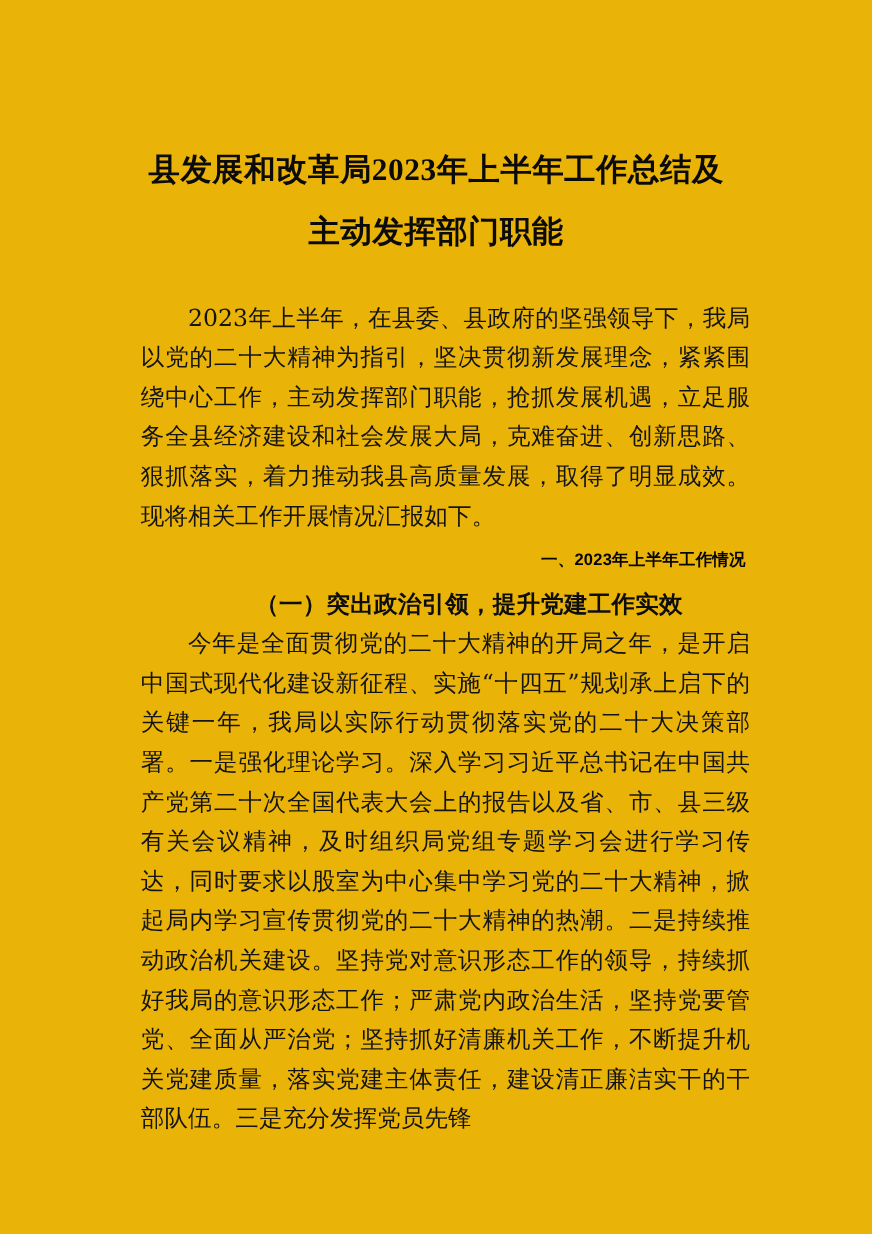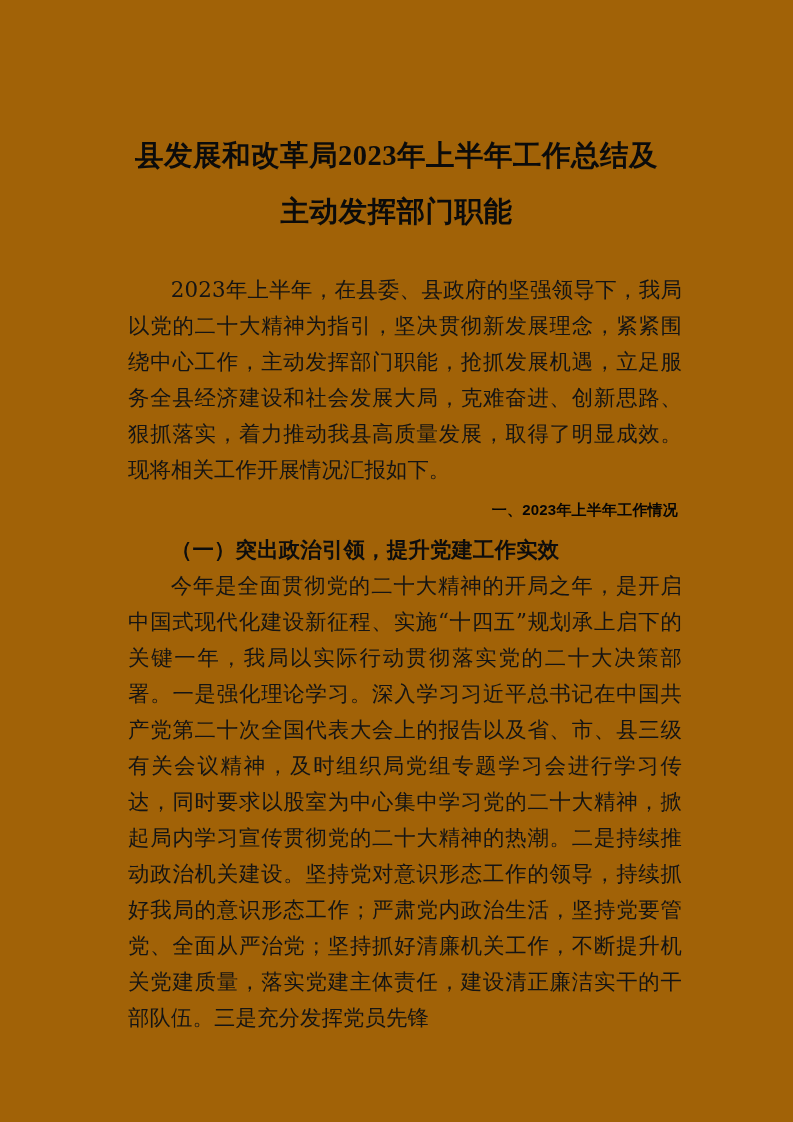--- a/index.html
+++ b/index.html
@@ -4,21 +4,21 @@
 <style>
   html, body {
     margin: 0;
     padding: 0;
     background: #ffffff;
   }
   .page {
     position: relative;
     width: 793px;
     height: 1122px;
-    background: #a16207;
+    background: #eab308;
     overflow: hidden;
     font-family: "Liberation Serif", "DejaVu Serif", serif;
     color: #000000;
   }
 
   
   .doc-title {
     position: absolute;
     left: 110px;
     top: 128px;
@@ -80,21 +80,21 @@
   
   h3.h2-head {
     margin: 0;
     padding: 0;
     font-family: "DejaVu Serif", "Liberation Serif", serif;
     font-weight: bold;
     font-size: 21.4px;
     line-height: 36px;
     letter-spacing: 0.2px;
     text-indent: 2em;
-    text-align: left;
+    text-align: center;
     color: #0d0d0d;
   }
 </style>
 </head>
 <body>
 
 <div class="page">
 
   <div class="doc-title">
     <span class="tline">县发展和改革局2023年上半年工作总结及</span>

